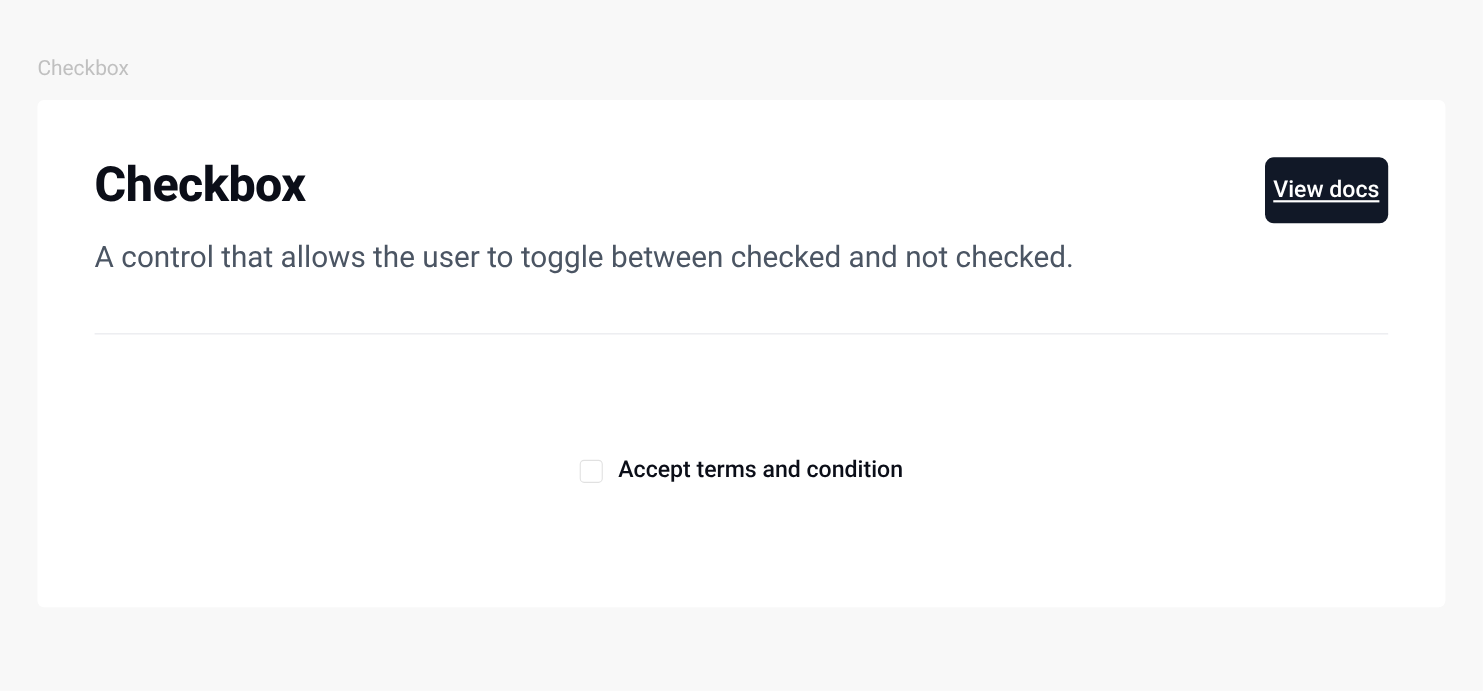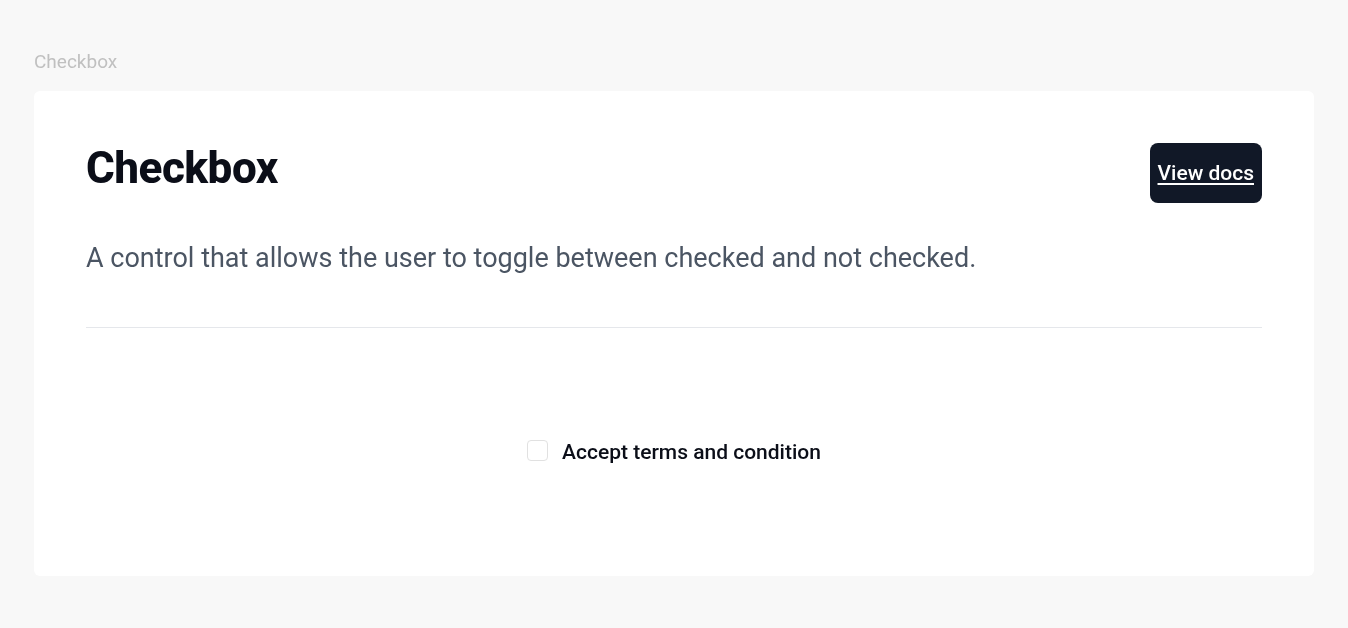--- a/index.html
+++ b/index.html
@@ -46,21 +46,21 @@
 
     .page-title {
       font-size: 44px;
       font-weight: 800;
       color: #0b0e18;
       line-height: 1.15;
       letter-spacing: -0.5px;
     }
 
     .page-description {
-      margin-top: 44px;
+      margin-top: 20px;
       font-size: 27px;
       font-weight: 400;
       color: #4b5563;
       line-height: 1.55;
     }
 
     .docs-btn {
       background-color: #111827;
       color: #ffffff;
       border: none;
@@ -83,20 +83,21 @@
     .demo-area {
       display: flex;
       justify-content: center;
       align-items: center;
       padding-top: 112px;
       padding-bottom: 56px;
     }
 
     .checkbox-row {
       display: flex;
+      align-items: center;
       gap: 14px;
     }
 
     .checkbox-box {
       width: 21px;
       height: 21px;
       border: 1.5px solid #e1e1e1;
       border-radius: 4px;
       background: #ffffff;
       cursor: pointer;

